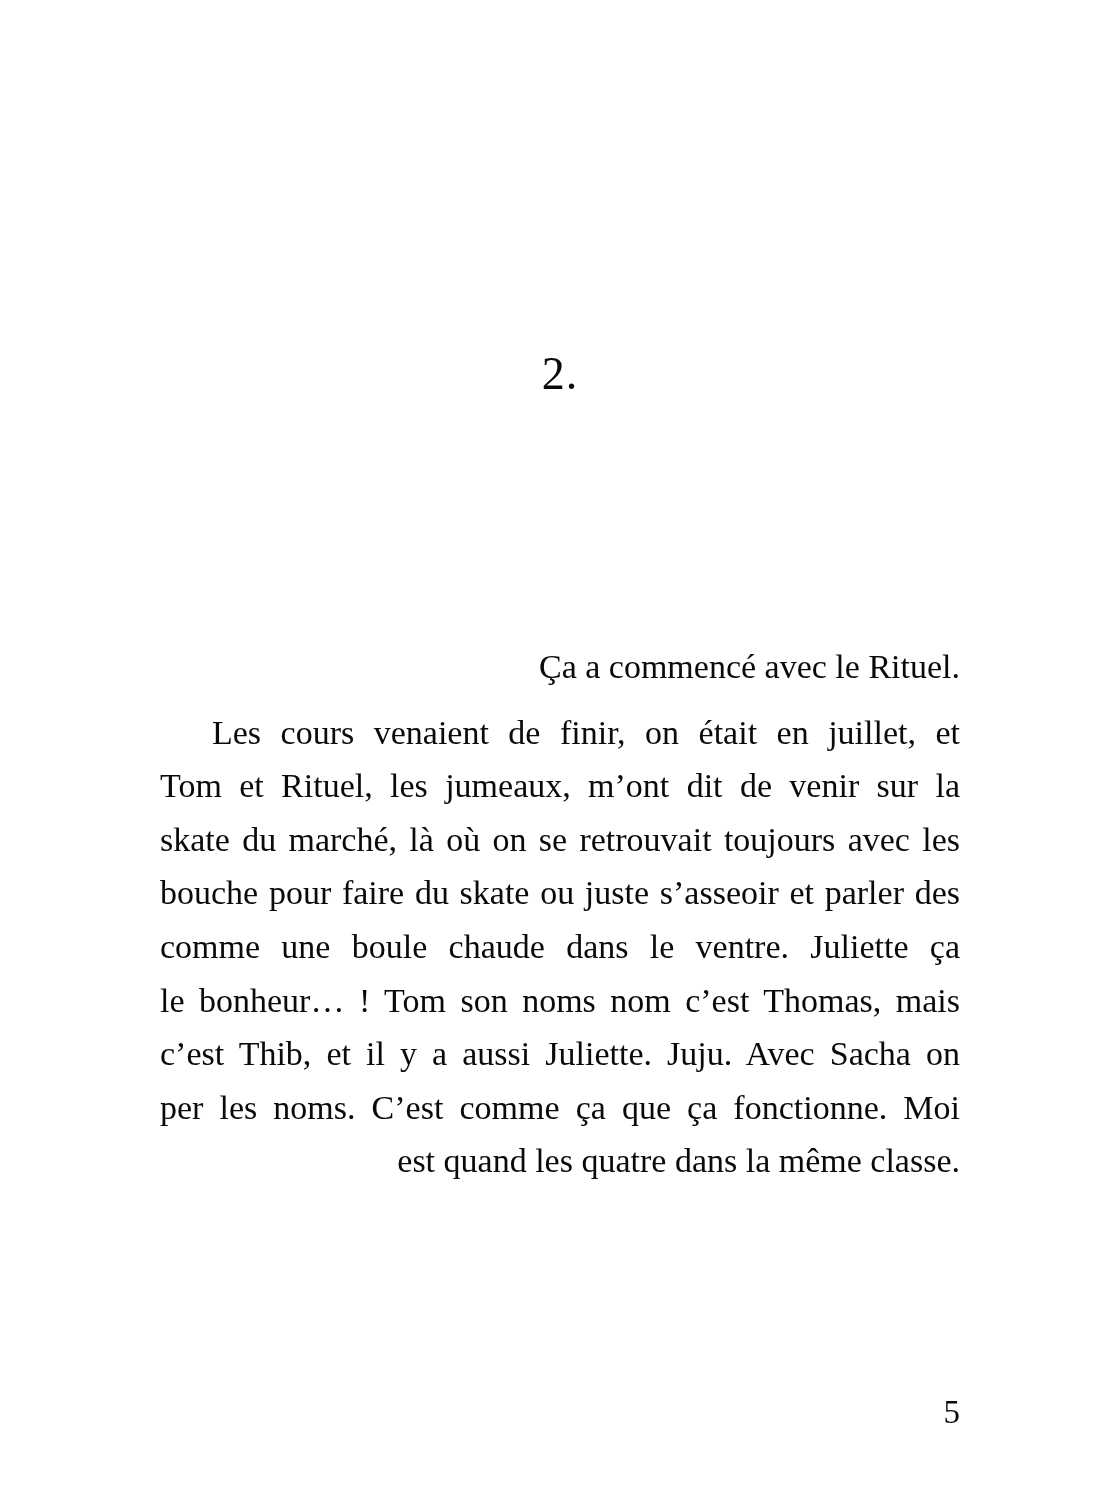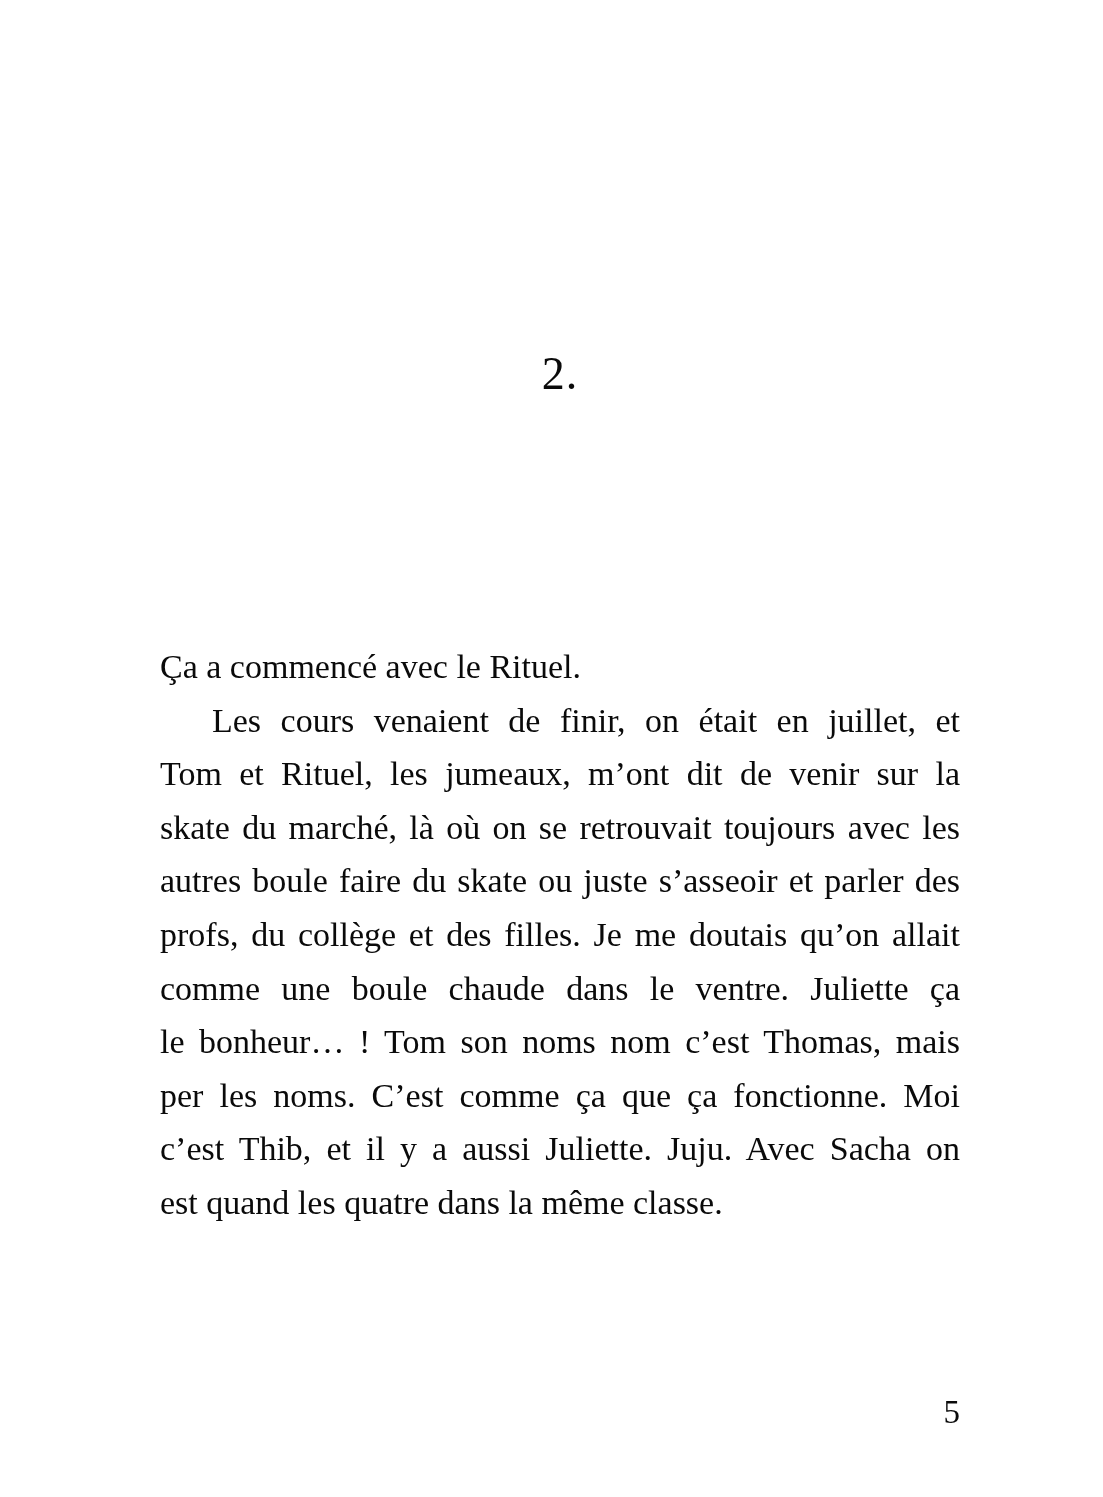--- a/index.html
+++ b/index.html
@@ -29,29 +29,30 @@
     letter-spacing:1px;
   }
   .body-text{
     position:absolute;
     left:160px;width:800px;
     top:640px;
     font-size:34px;
     line-height:53.6px;
   }
   .body-text .line{
-    text-align:left;
+    text-align:right;
     white-space:normal;
   }
   .body-text .line.justify{
     text-align:justify;
     text-align-last:justify;
   }
   .body-text .line.indent{
     text-indent:52px;
+    margin-top:12px;
   }
   .folio{
     position:absolute;
     left:160px;width:800px;
     top:1396px;
     text-align:right;
     font-size:33px;
     line-height:1;
   }
 </style>
@@ -60,24 +61,23 @@
 
 <div class="page">
 
   <div class="chapter-number">2.</div>
 
   <div class="body-text">
       <div class="line">Ça a commencé avec le Rituel.</div>
       <div class="line justify indent">Les cours venaient de finir, on était en juillet, et</div>
       <div class="line justify">Tom et Rituel, les jumeaux, m’ont dit de venir sur la</div>
       <div class="line justify">skate du marché, là où on se retrouvait toujours avec les</div>
-      <div class="line justify">autres boule faire du skate ou juste s’asseoir et parler des</div>
-      <div class="line justify">profs, du collège et des filles. Je me doutais qu’on allait</div>
+      <div class="line justify">bouche pour faire du skate ou juste s’asseoir et parler des</div>
       <div class="line justify">comme une boule chaude dans le ventre. Juliette ça</div>
       <div class="line justify">le bonheur… ! Tom son noms nom c’est Thomas, mais</div>
+      <div class="line justify">c’est Thib, et il y a aussi Juliette. Juju. Avec Sacha on</div>
       <div class="line justify">per les noms. C’est comme ça que ça fonctionne. Moi</div>
-      <div class="line justify">c’est Thib, et il y a aussi Juliette. Juju. Avec Sacha on</div>
       <div class="line">est quand les quatre dans la même classe.</div>
     </div>
 
   <div class="folio">5</div>
 
 </div>
 
 </body></html>

